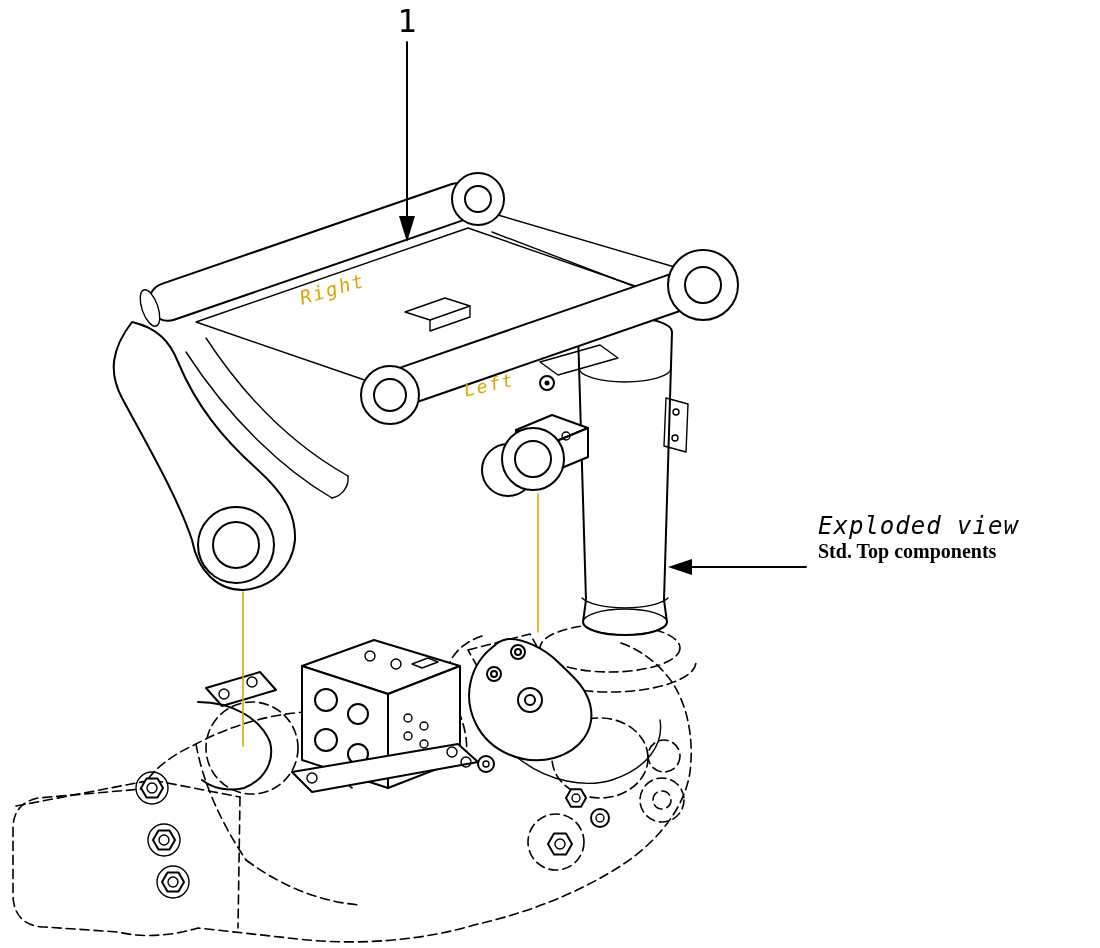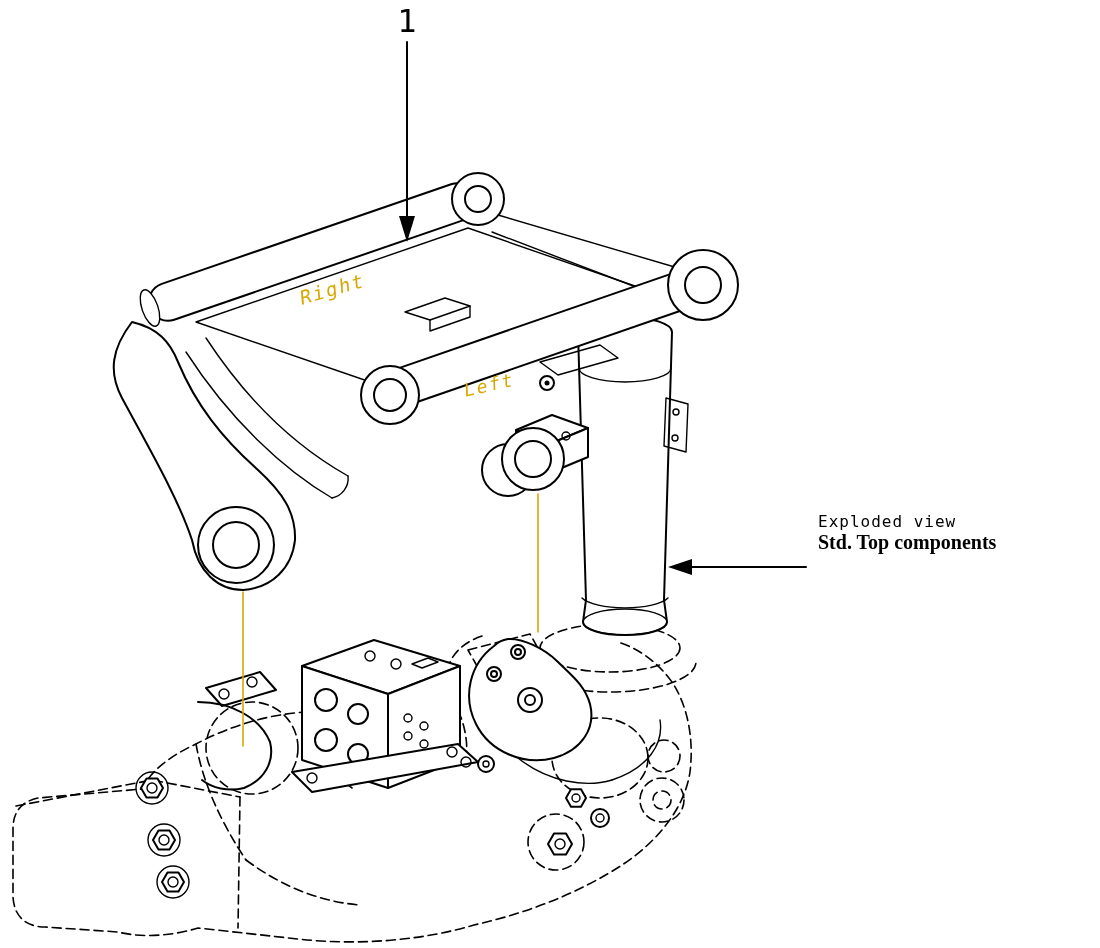--- a/index.html
+++ b/index.html
@@ -11,21 +11,21 @@
   svg .wfill{fill:#ffffff;}
   svg .bfill{fill:#000000;stroke:none;}
   svg .dashed{stroke-dasharray:9 5;stroke-width:1.6;}
   svg .yellow{stroke:#d9a800;stroke-width:1.6;}
   .overlay{position:absolute;white-space:nowrap;color:#000;}
   .item-no{left:392px;top:2px;width:30px;text-align:center;font-size:32px;}
   .lbl{color:#d9a800;font-style:italic;letter-spacing:2px;font-size:19px;transform-origin:left center;}
   .lbl-right{left:300px;top:287px;transform:rotate(-16deg);}
   .lbl-left{left:464px;top:380px;font-size:18px;transform:rotate(-13deg);}
   .callout{left:818px;top:512px;}
-  .callout .line1{font-size:16px;letter-spacing:1px;}
+  .callout .line1{font-style:italic;font-size:24px;letter-spacing:1px;}
   .callout .line2{font-weight:bold;font-size:20px;letter-spacing:0px;
                   font-family:Liberation Serif, serif;}
 </style>
 </head>
 <body>
 
 <div class="stage">
 
   <svg width="1100" height="948" viewBox="0 0 1100 948">
 

